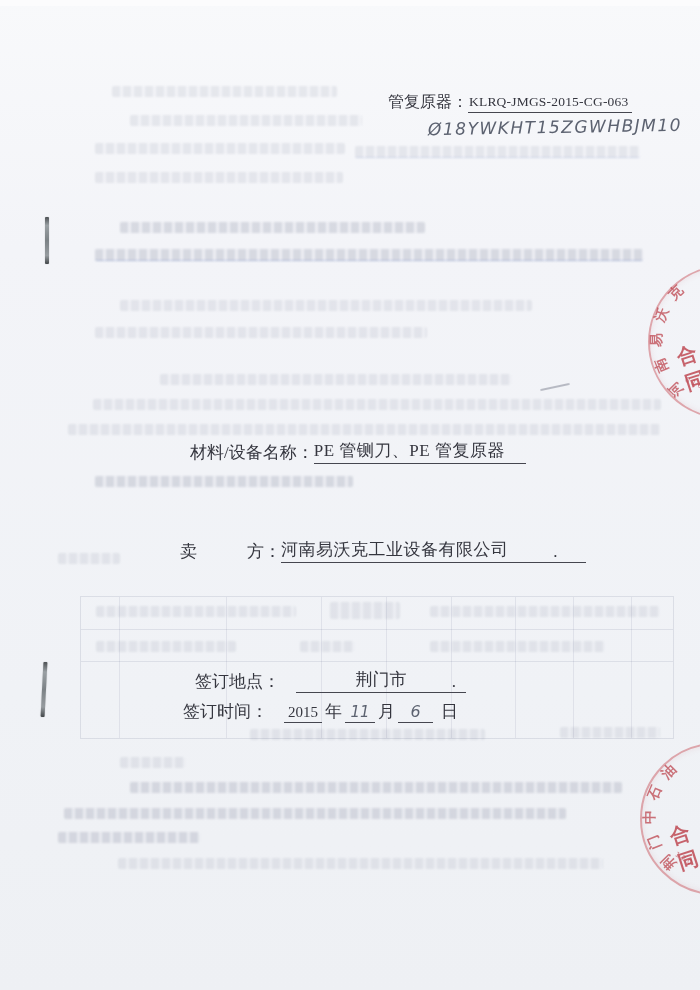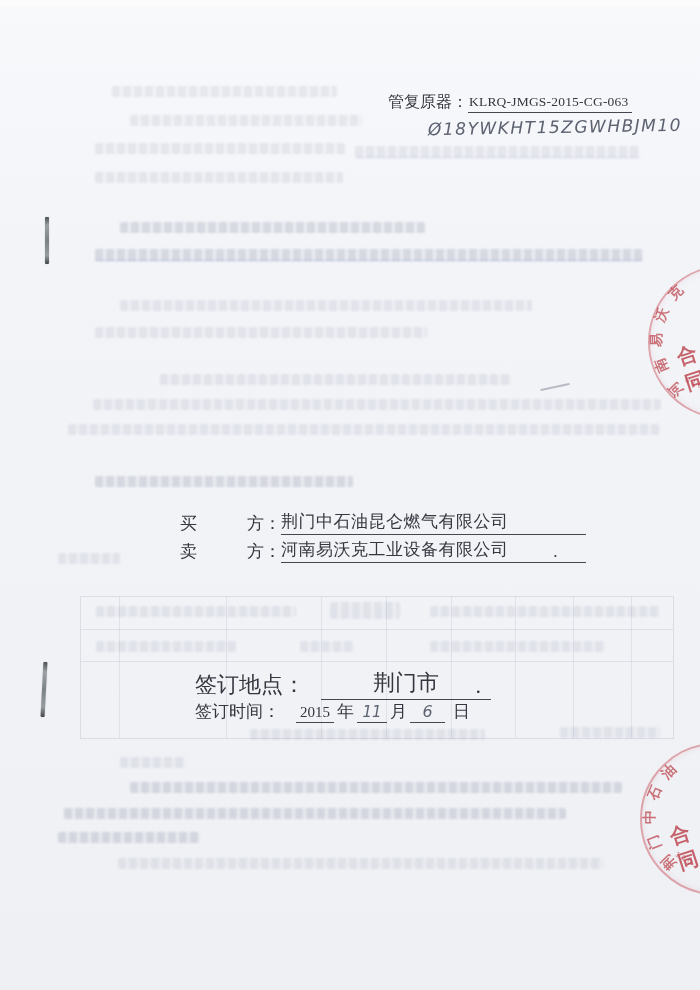--- a/index.html
+++ b/index.html
@@ -85,34 +85,34 @@
   <div class="staple" style="left:45px;top:217px;height:47px;"></div>
   <div class="staple" style="left:42px;top:662px;height:55px;transform:rotate(3deg);"></div>
 
   <div class="row" style="left:388px;top:92px;font-size:16px;">
     <span>管复原器：</span><span class="ul" style="font-size:13.5px;letter-spacing:.2px;padding:0 4px 2px 1px;">KLRQ-JMGS-2015-CG-063</span>
   </div>
 
   <div class="row hand" style="left:428px;top:117px;font-size:17px;letter-spacing:1.5px;transform:rotate(-1deg);">Ø18YWKHT15ZGWHBJM10</div>
 
 
+  <div class="row" style="left:190px;top:439px;font-size:17px;">
+    <span>材料/设备名称：</span><span class="ul" style="min-width:212px;letter-spacing:.5px;">PE 管铡刀、PE 管复原器</span>
+  </div>
 
-  <div class="row" style="left:180px;top:510px;font-size:17px;">
-    <span>买</span><span style="display:inline-block;width:50px;"></span><span>方：</span><span class="ul" style="min-width:305px;letter-spacing:.5px;">荆门中石油昆仑燃气有限公司</span>
-  </div>
 
   <div class="row" style="left:180px;top:538px;font-size:17px;">
     <span>卖</span><span style="display:inline-block;width:50px;"></span><span>方：</span><span class="ul" style="min-width:305px;letter-spacing:.5px;position:relative;"><span>河南易沃克工业设备有限公司</span><span style="position:absolute;right:28px;bottom:0;">.</span></span>
   </div>
 
-  <div class="row" style="left:195px;top:668px;font-size:22px;">
+  <div class="row" style="left:195px;top:668px;font-size:17px;">
     <span>签订地点：</span><span class="ul" style="width:170px;margin-left:16px;text-align:center;position:relative;"><span>荆门市</span><span style="position:absolute;right:10px;bottom:0;">.</span></span>
   </div>
 
-  <div class="row" style="left:195px;top:700px;font-size:17px;">
+  <div class="row" style="left:183px;top:700px;font-size:17px;">
     <span>签订时间：</span><span class="ul" style="min-width:38px;margin-left:16px;text-align:center;font-size:15px;">2015</span><span style="margin:0 3px;">年</span><span class="ul hand" style="min-width:30px;text-align:center;font-size:15px;">11</span><span style="margin:0 3px;">月</span><span class="ul hand" style="min-width:35px;text-align:center;font-size:16px;">6</span><span style="margin-left:8px;">日</span>
   </div>
 
   <div class="stampgroup">
 
     <div class="ring" style="left:648px;top:265px;width:150px;height:150px;"></div>
     <span class="sch" style="left:676px;top:389px;transform:translate(-50%,-50%) rotate(-135deg);">河</span>
     <span class="sch" style="left:662px;top:365px;transform:translate(-50%,-50%) rotate(-112deg);">南</span>
     <span class="sch" style="left:657px;top:340px;transform:translate(-50%,-50%) rotate(-90deg);">易</span>
     <span class="sch" style="left:662px;top:315px;transform:translate(-50%,-50%) rotate(-67deg);">沃</span>

